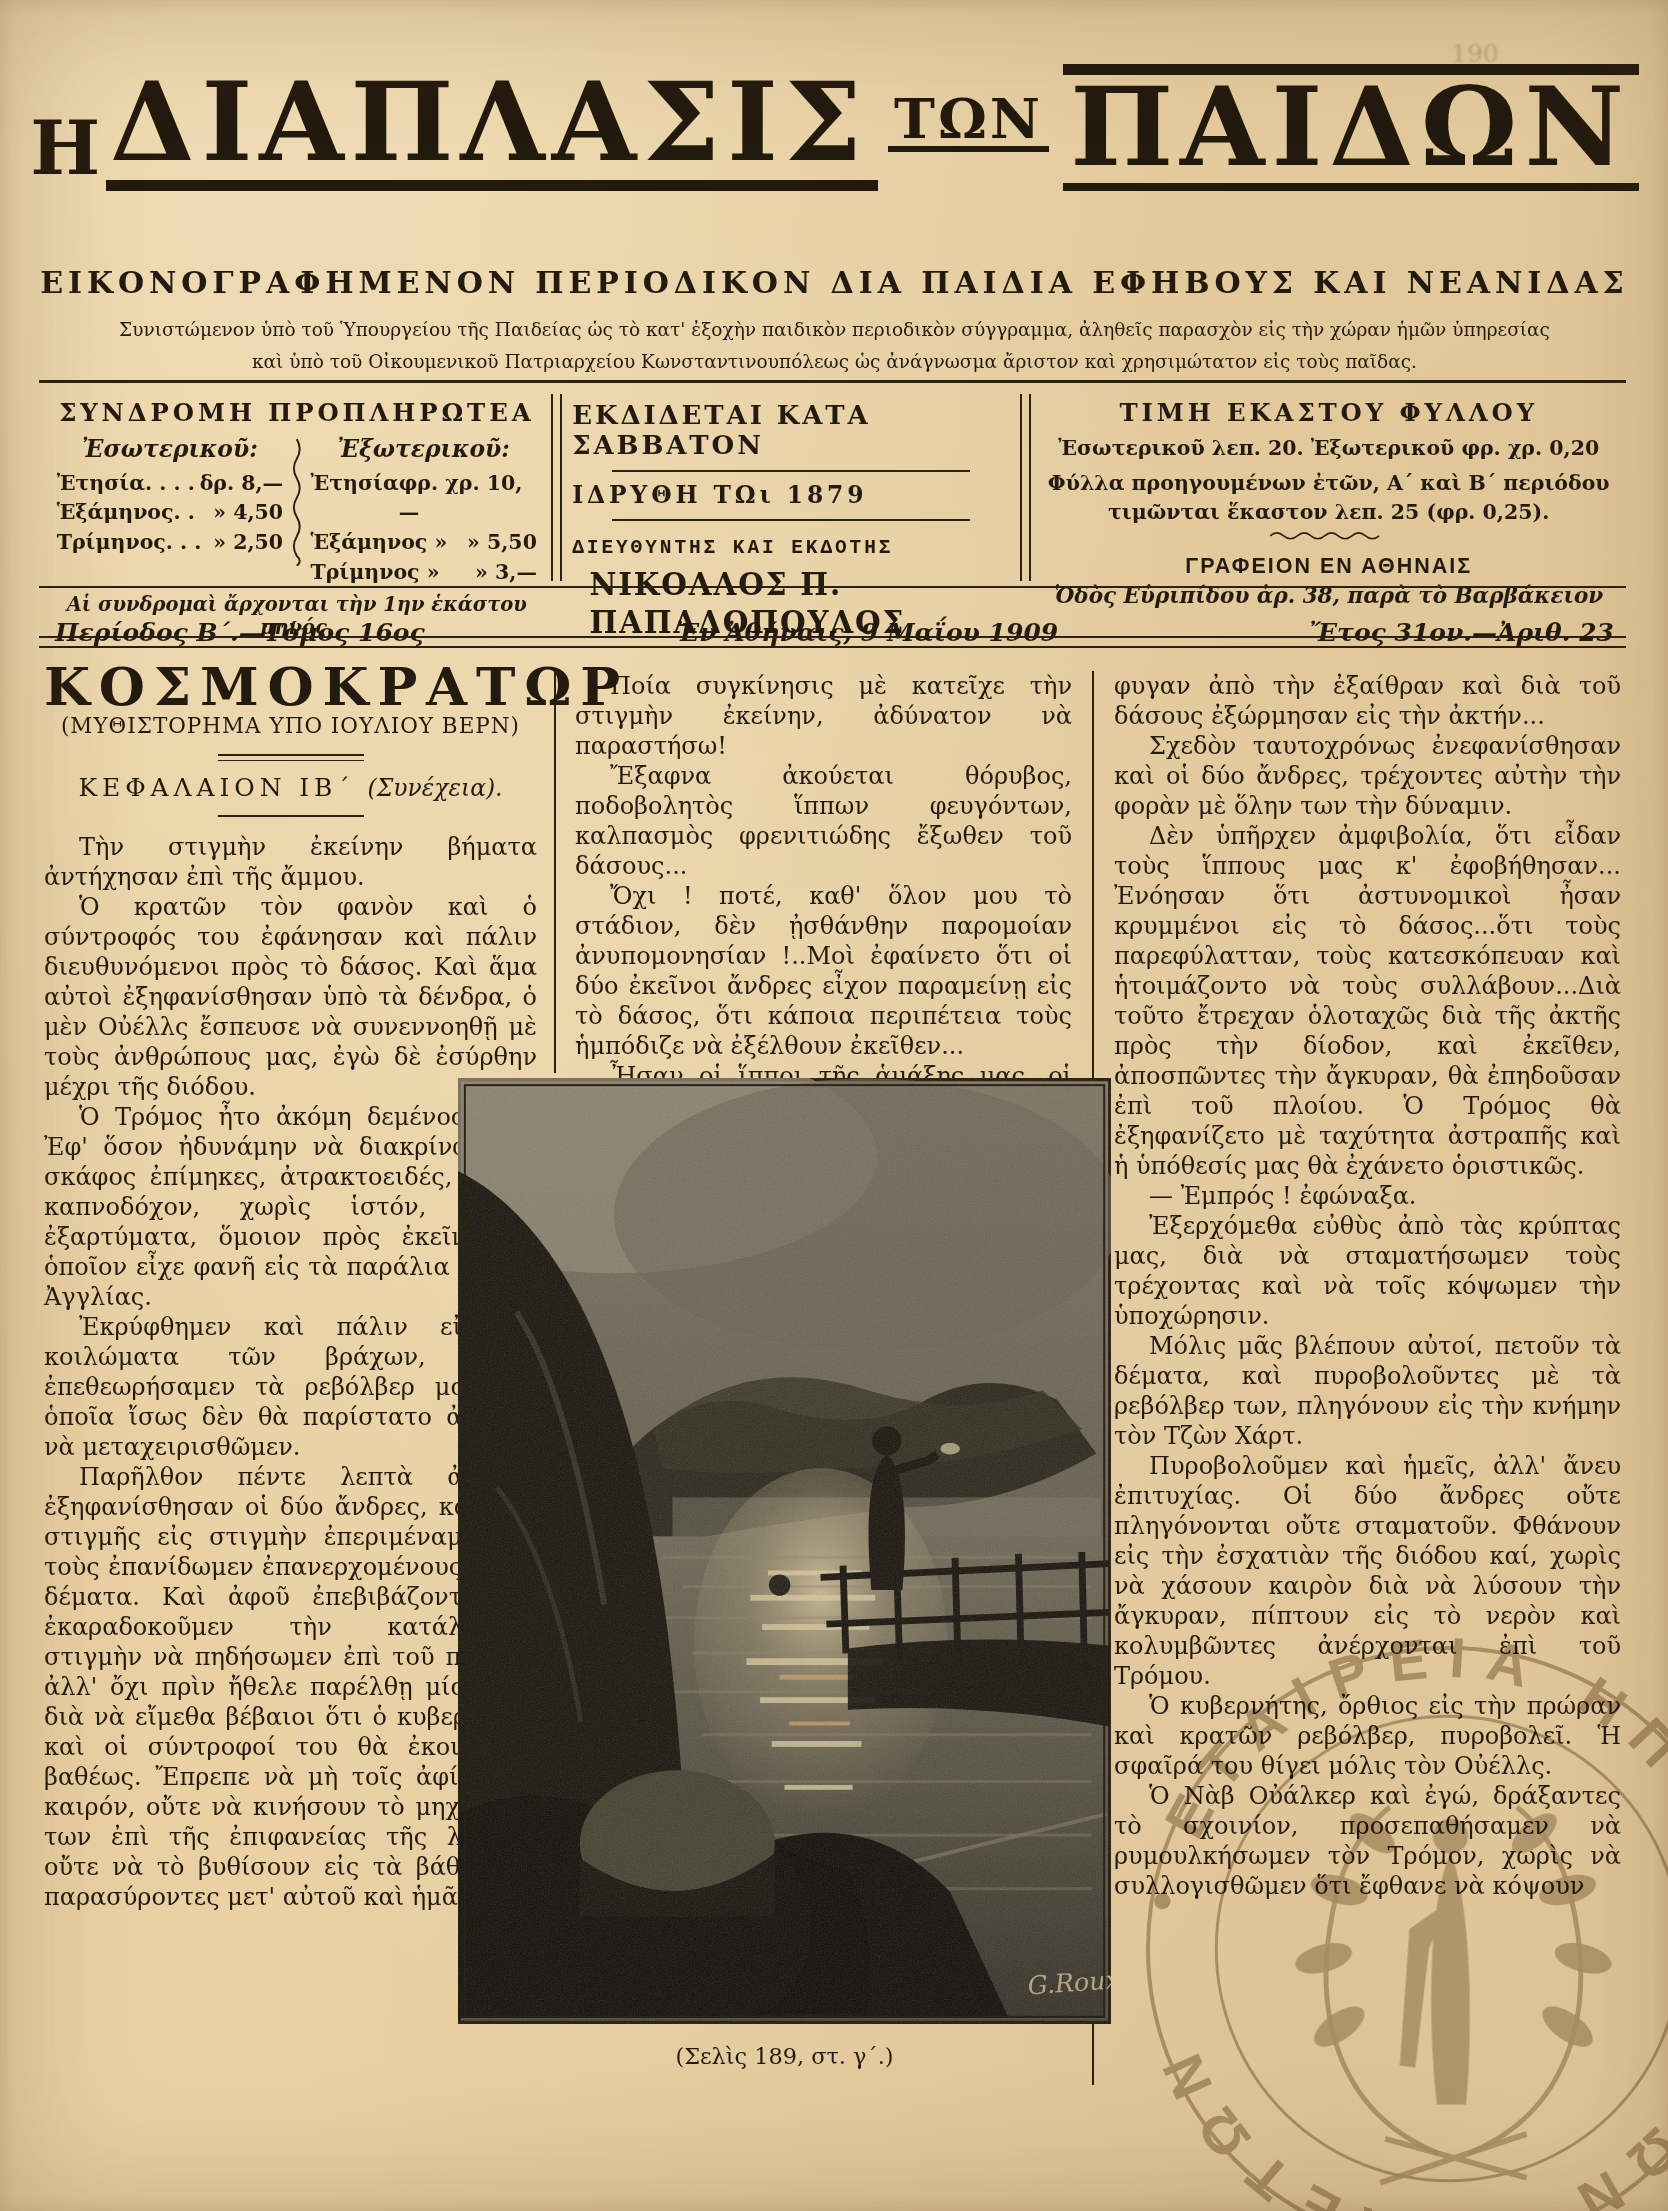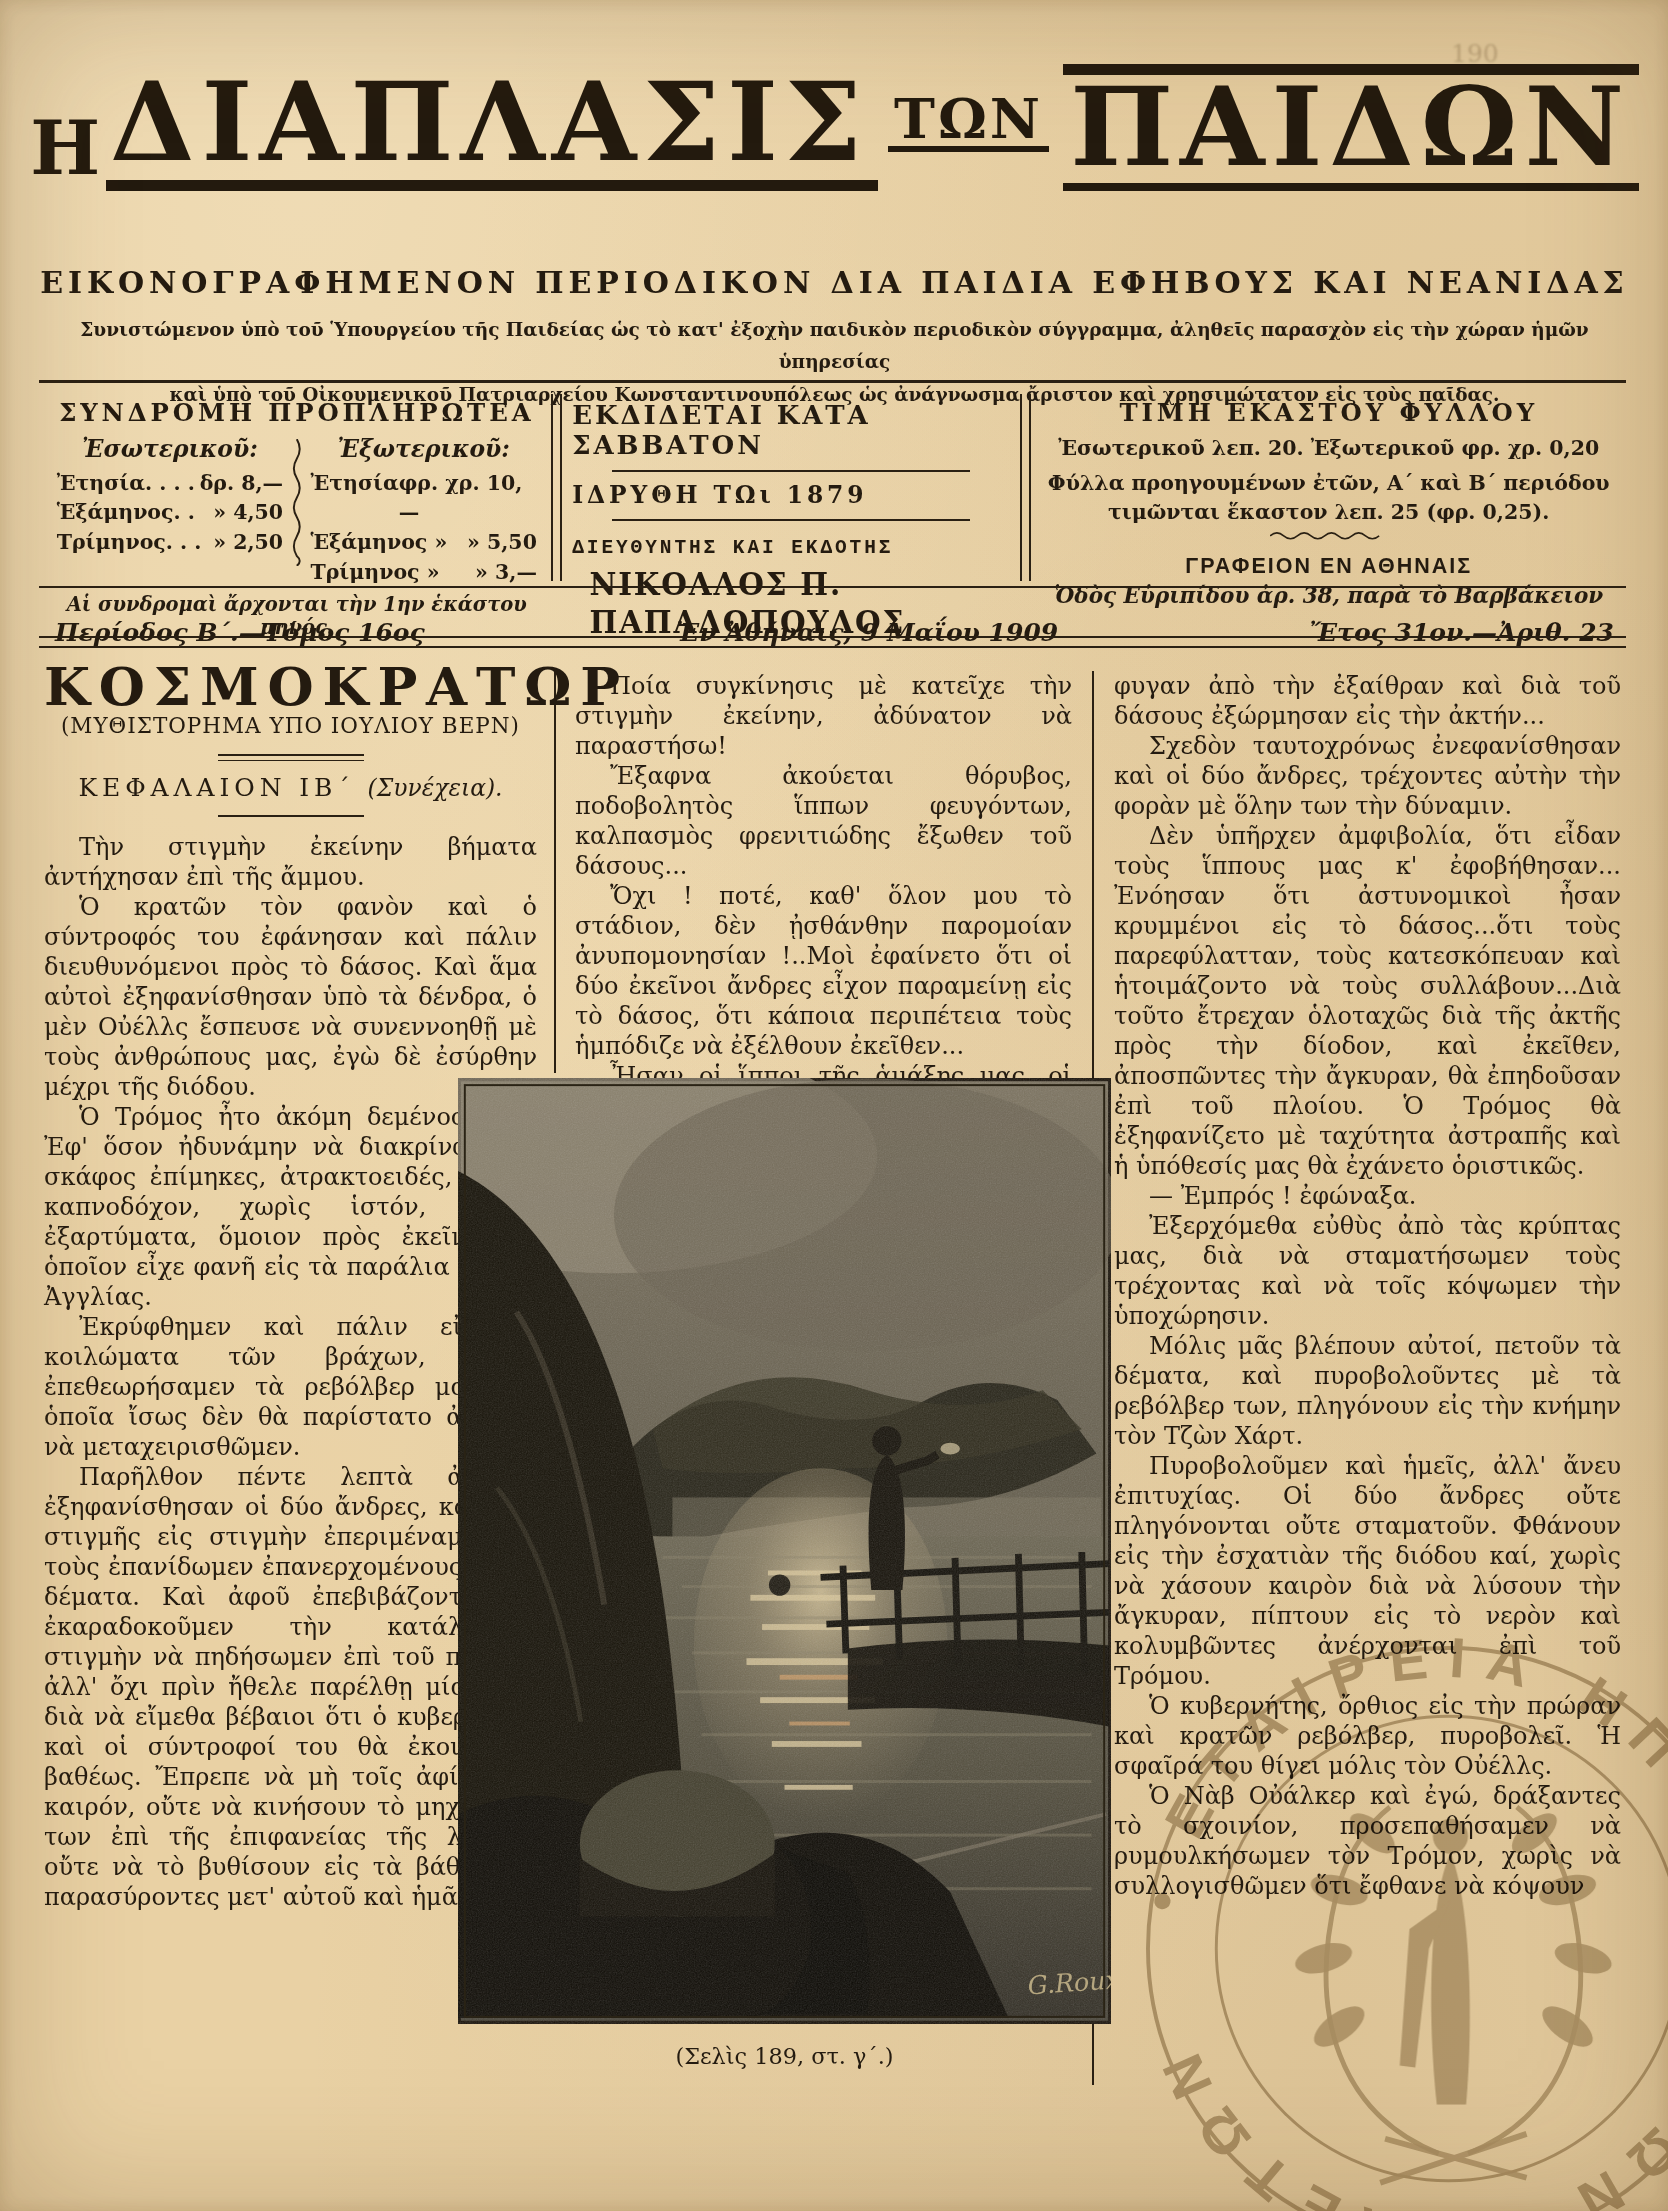--- a/index.html
+++ b/index.html
@@ -26,21 +26,21 @@
     display:flex;align-items:flex-end;justify-content:center;white-space:nowrap;
     font-weight:bold;color:#231a0e;}
   .mh-eta{font-size:74px;line-height:.9;margin:0 5.9px 9.8px 0;}
   .mh-diaplasis{font-size:109px;line-height:.92;letter-spacing:6.8px;border-bottom:11.7px solid #231a0e;padding:0 9.8px 7.8px 3.9px;}
   .mh-ton{font-size:55px;line-height:.9;letter-spacing:2.9px;border-bottom:6.8px solid #231a0e;padding:0 5.9px 2.9px;margin:0 13.7px 39px 9.8px;}
   .mh-paidon{font-size:109px;line-height:.92;letter-spacing:6.8px;border-top:11.7px solid #231a0e;border-bottom:8.8px solid #231a0e;padding:2px 7.8px 5.9px;}
   
   .subtitle{position:absolute;left:0;right:0;top:265px;text-align:center;
     font-size:30px;font-weight:bold;letter-spacing:4.9px;}
   .endorse{position:absolute;left:59px;right:59px;top:314px;text-align:center;
-    font-size:18.5px;font-weight:bold;line-height:1.75;}
+    font-size:18.5px;font-weight:normal;line-height:1.75;}
   
   .rule-a{position:absolute;left:39px;right:43px;top:380px;height:2.9px;background:#2a2013;}
   .rule-b{position:absolute;left:39px;right:43px;top:586px;height:2px;background:#2a2013;}
   .rule-c{position:absolute;left:39px;right:43px;top:636px;height:7.8px;
     border-top:2.9px solid #2a2013;border-bottom:2px solid #2a2013;}
   
   .infobar{position:absolute;left:43px;right:43px;top:392px;height:191px;display:flex;}
   .vdiv{width:7.8px;margin:2px 0;border-left:2px solid #2a2013;border-right:2px solid #2a2013;}
   .info-col{padding:3.9px 9.8px;}
   .col-sub{width:488px;}

